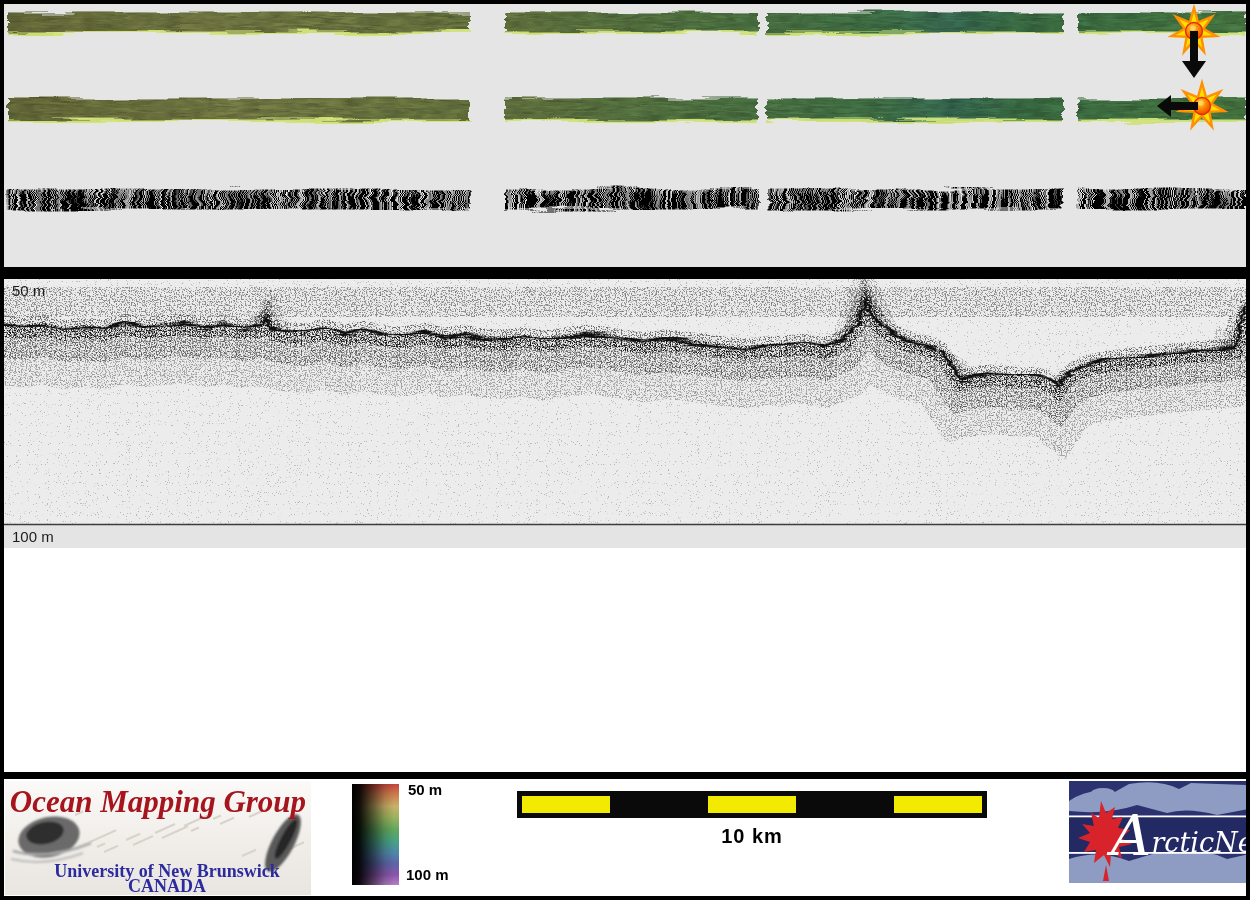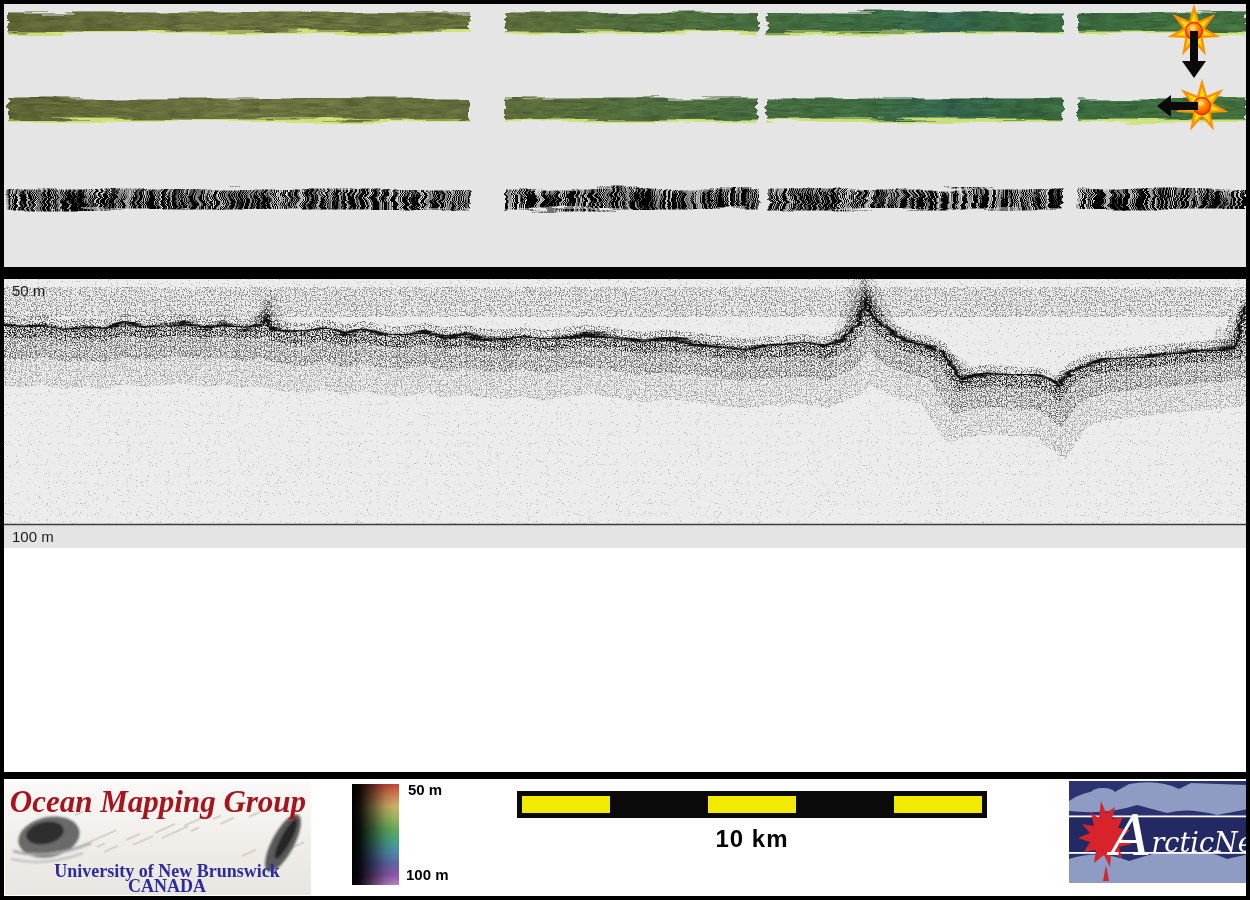--- a/index.html
+++ b/index.html
@@ -17,21 +17,21 @@
   #omg-logo{left:1px;top:2px;width:306px;height:114px;}
   #colorbar{left:348px;top:5px;width:47px;height:101px;
     background:
       linear-gradient(to right, rgba(0,0,0,1) 0%, rgba(0,0,0,.92) 16%, rgba(0,0,0,.55) 42%, rgba(0,0,0,.15) 70%, rgba(0,0,0,0) 90%),
       linear-gradient(to bottom,#c2453c 0%,#cd7a4b 10%,#c9b168 22%,#9cb35e 33%,#62a85c 45%,#47a184 57%,#4f87a8 68%,#5e64a8 79%,#8a55ab 90%,#b47fc6 100%);}
   .cb-label{position:absolute;font-weight:bold;font-size:15px;color:#000;}
   #cb-top{left:404px;top:2px;}
   #cb-bottom{left:402px;top:87px;}
   #scalebar{left:513px;top:12px;width:470px;height:27px;background:#0a0a0a;}
   .sb-seg{position:absolute;top:5px;height:17px;background:var(--accent_yellow,#f2ea00);}
-  #sb-label{left:513px;top:46px;width:470px;text-align:center;font-weight:bold;font-size:24px;color:#000;letter-spacing:1px;}
+  #sb-label{left:513px;top:46px;width:470px;text-align:center;font-weight:bold;font-size:20px;color:#000;letter-spacing:1px;}
   #arcticnet{left:1063px;top:0;width:184px;height:106px;}
   .omg-title{font-family:"Liberation Serif",serif;font-style:italic;font-weight:bold;font-size:31px;fill:var(--omg_red,#a6151e);}
   .omg-sub{font-family:"Liberation Serif",serif;font-weight:bold;font-size:18px;fill:var(--omg_blue,#2b2b9e);}
   .an-word{font-family:"DejaVu Serif",serif;font-style:italic;fill:#ffffff;}
 </style>
 </head>
 <body>
 
 <svg width="0" height="0" style="position:absolute" aria-hidden="true">
   <defs id="shared-defs">

